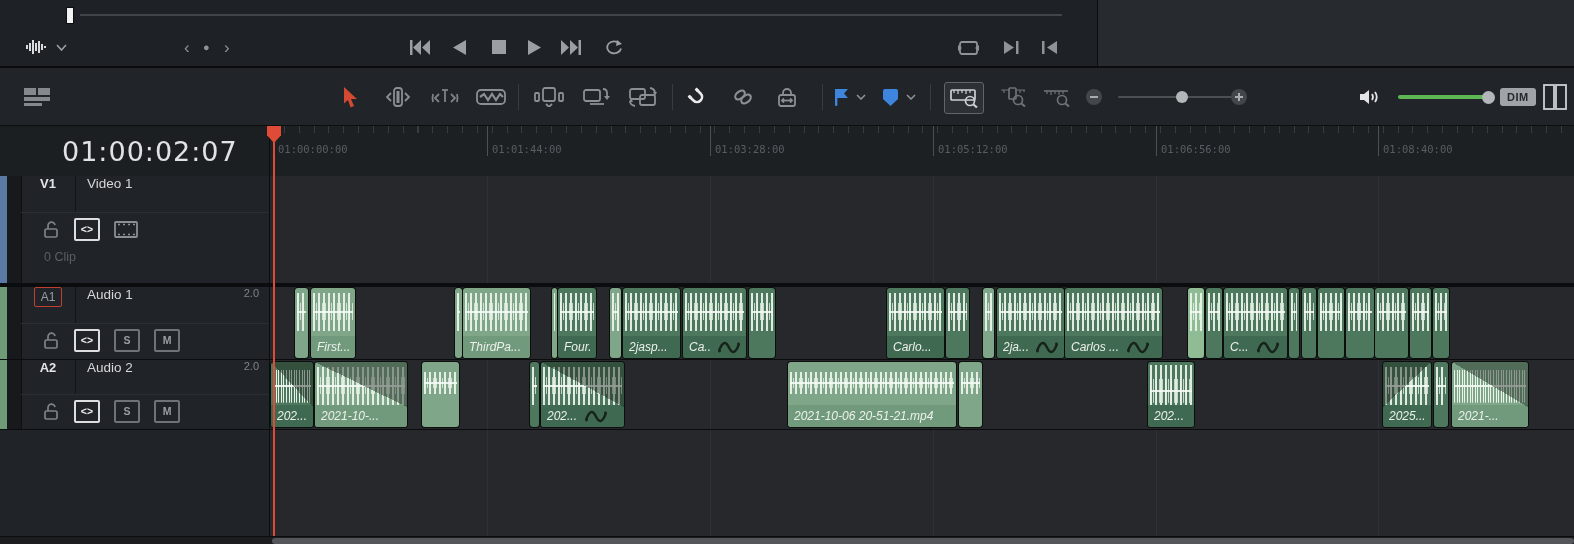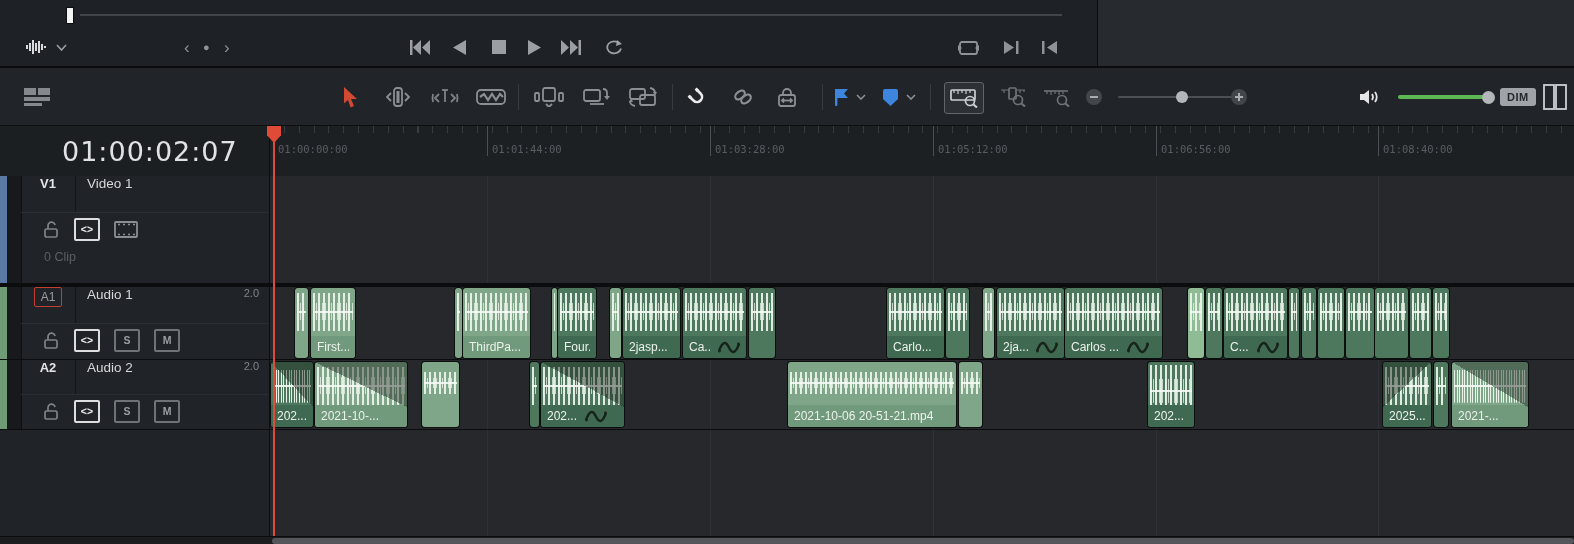--- a/index.html
+++ b/index.html
@@ -56,21 +56,21 @@
      color:#999da1;font-size:12px;font-weight:normal;}
   .trk-ctrl-row{position:absolute;left:21px;right:0;height:34px;display:flex;align-items:center;gap:14px;padding-left:22px;}
   .sqbtn{width:22px;height:19px;border:2px solid #85888c;border-radius:2px;color:#caccce;
      font-size:10.5px;font-weight:bold;display:flex;align-items:center;justify-content:center;}
   .sqbtn.active{border-color:#dcdee0;color:#eceef0;}
   .sqbtn.dim{border-color:#6f7control:#6f7276;border-color:#6f7276;color:#9a9da1;}
   .zeroclip{position:absolute;left:44px;top:74px;font-size:12.5px;color:#5c5f63;}
   .trk-bottom{position:absolute;left:0;width:1574px;height:1px;background:#0b0c0d;}
   
   .cliplane{position:absolute;left:0;width:1305px;}
-  .clip{position:absolute;top:0;height:100%;border-radius:3px;box-shadow:0 0 0 1px rgba(8,10,9,.85);overflow:hidden;}
+  .clip{position:absolute;top:0;height:100%;border-radius:3px;box-shadow:0 0 0 1px rgba(8,10,9,.85);overflow:hidden;font-style:italic;}
   .clip.light{background:#7fa689;}
   .clip.dark{background:#4d785d;}
   .clip.bright{background:#8fbc95;}
   .clip.light .namebar{background:#719a7c;}
   .clip.dark .namebar{background:#3f6950;}
   .namebar{position:absolute;left:0;right:0;bottom:0;height:22px;display:flex;align-items:center;
      padding:0 6px;gap:8px;overflow:hidden;}
   .clabel{font-size:12px;color:#ecf1ec;white-space:nowrap;overflow:hidden;}
   .curve{flex:none;display:flex;align-items:center;}
   .wave{position:absolute;left:2px;right:2px;top:5px;height:38px;

